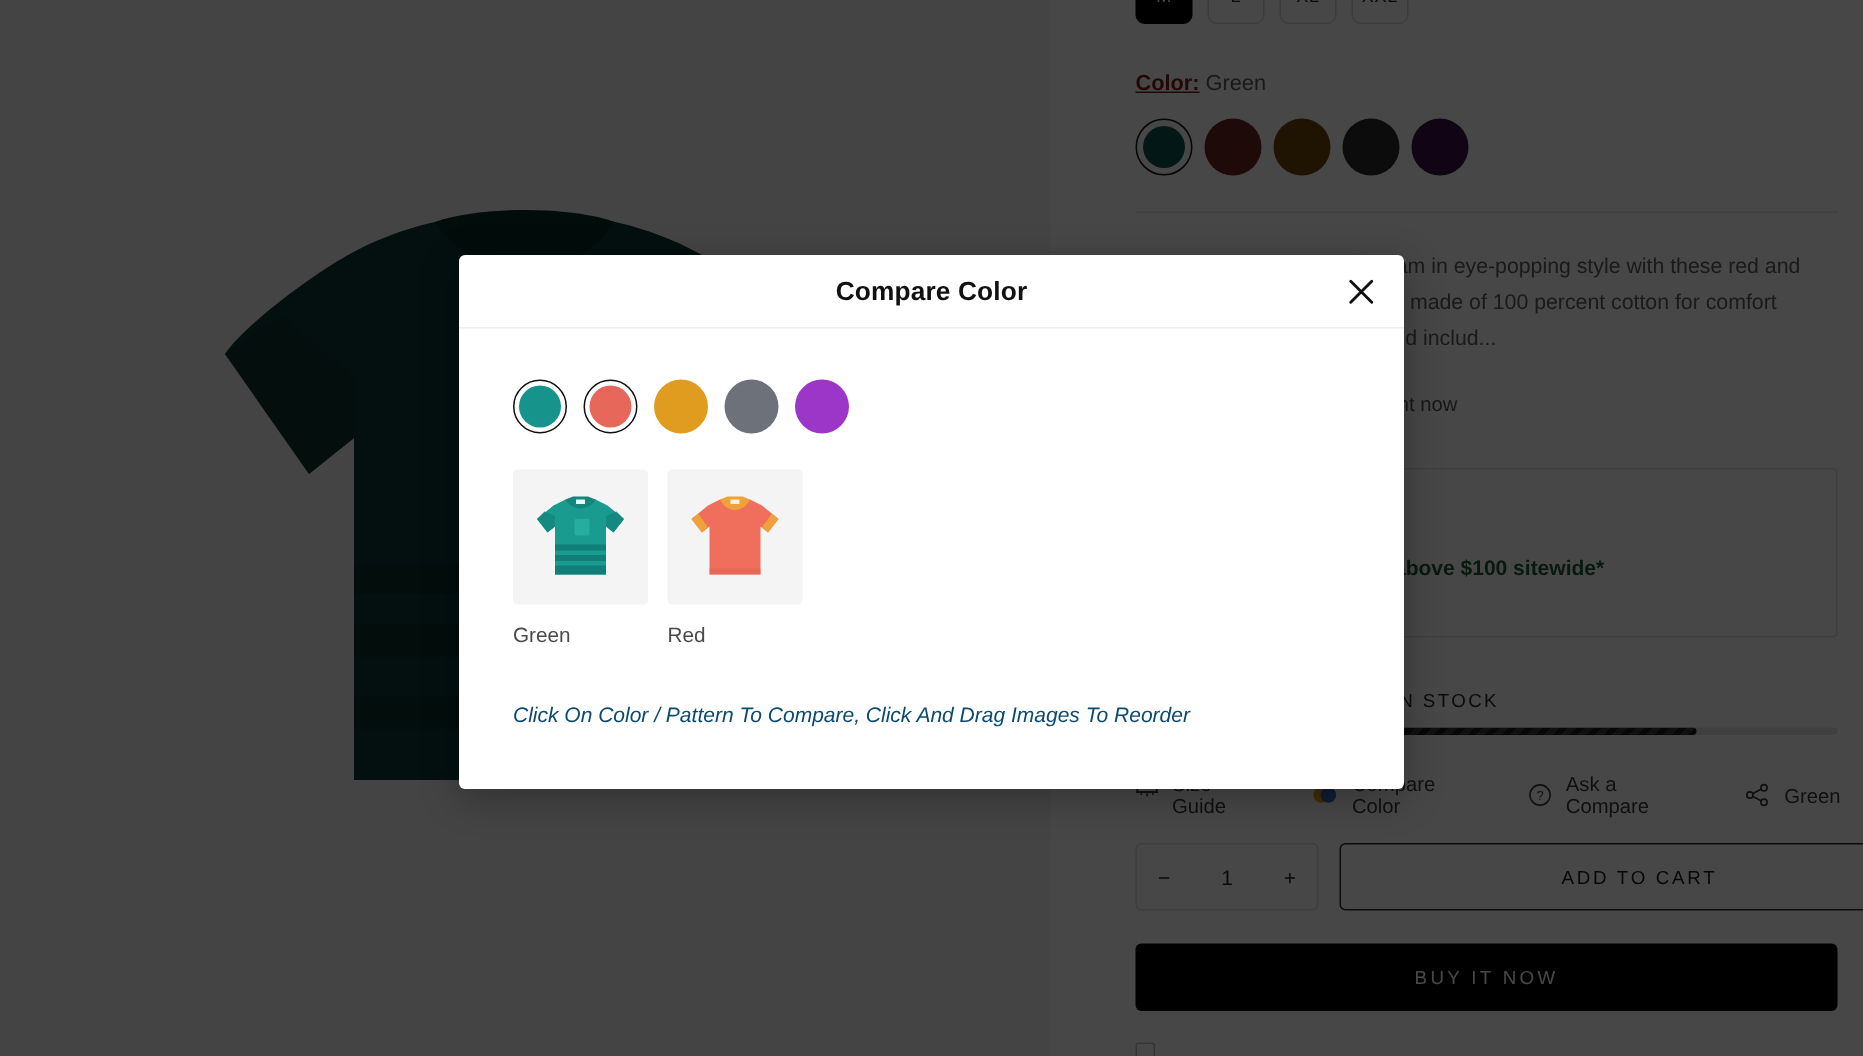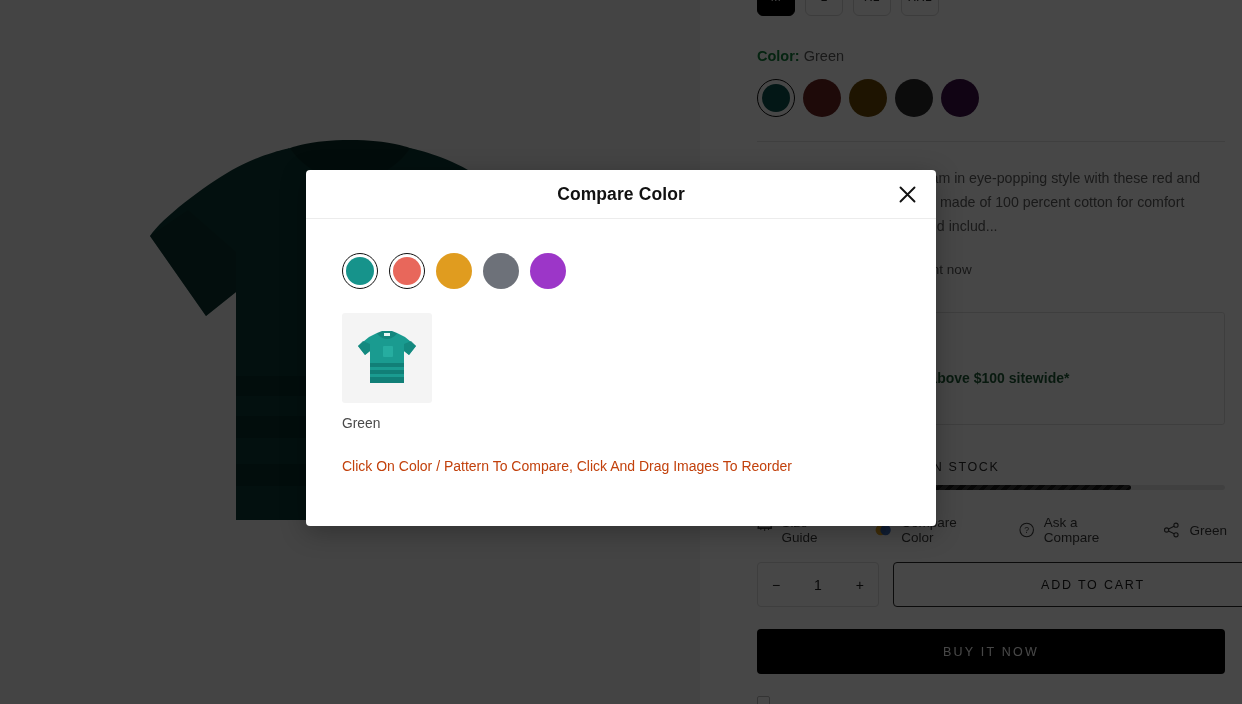--- a/index.html
+++ b/index.html
@@ -73,21 +73,21 @@
   .size-btn.selected {
     background: #000; color: #fff; border-color: #000;
   }
 
   .color-label {
     position: absolute;
     left: 757px; top: 48px;
     font-size: 14.5px;
     color: #3b3b3b;
   }
-  .color-label b { font-weight: 600; color: #15803d; }
+  .color-label b { font-weight: 600; color: #7f1d1d; text-decoration: underline; }
   .color-label span { color: #5c5c5c; }
 
   .color-swatch-row {
     position: absolute;
     left: 757px; top: 79px;
     display: flex; gap: 8px;
   }
   .sw {
     width: 38px; height: 38px;
     border-radius: 50%;
@@ -287,23 +287,24 @@
     border-radius: 3px;
     display: flex; align-items: center; justify-content: center;
     cursor: grab;
   }
   .m-thumb-label {
     margin-top: 13px;
     font-size: 13.8px;
     color: #4a4a4a;
   }
   .m-hint {
-    margin-top: 27px;
+    margin-top: 37px;
     font-size: 14px;
-    color: #c2410c;
+    color: #0c4a6e;
+    font-style: italic;
   }
 </style>
 </head>
 <body>
 
 <div id="page">
 
   <div id="product-page">
 
     <div class="gallery">
@@ -463,20 +464,33 @@
               <path d="M60 16 L53 25 L48 21 L48 14 L55 11 Z" fill="#14867d" opacity=".85"></path>
               <rect x="27" y="16" width="10" height="11" rx="1" fill="#2bb3a6" opacity=".75"></rect>
               <rect x="14" y="33" width="34" height="4" fill="#117f77"></rect>
               <rect x="14" y="40" width="34" height="4" fill="#117f77"></rect>
               <rect x="14" y="47" width="34" height="6" fill="#117f77"></rect>
             </svg>
           </div>
           <div class="m-thumb-label">Green</div>
         </div>
 
+        <div class="m-thumb-cell">
+          <div class="m-thumb">
+            <svg width="62" height="56" viewBox="0 0 62 56">
+              <path d="M21 3 L13 7 L2 16 L9 25 L14 21 L14 53 L48 53 L48 21 L53 25 L60 16 L49 7 L41 3 Z" fill="#ef6f5c"></path>
+              <path d="M21 3 C21 3 24 10 31 10 C38 10 41 3 41 3 L36 1 L26 1 Z" fill="#f0a13a"></path>
+              <rect x="28" y="3" width="6" height="3" fill="#fdf0e0"></rect>
+              <path d="M2 16 L9 25 L13 21.5 L6.5 12.5 Z" fill="#f0a13a"></path>
+              <path d="M60 16 L53 25 L49 21.5 L55.5 12.5 Z" fill="#f0a13a"></path>
+              <path d="M14 49 L48 49 L48 53 L14 53 Z" fill="#e2604d" opacity=".5"></path>
+            </svg>
+          </div>
+          <div class="m-thumb-label">Red</div>
+        </div>
 
       </div>
 
       <div class="m-hint">Click On Color / Pattern To Compare, Click And Drag Images To Reorder</div>
     </div>
   </div>
 
 </div>
 
 </body></html>

